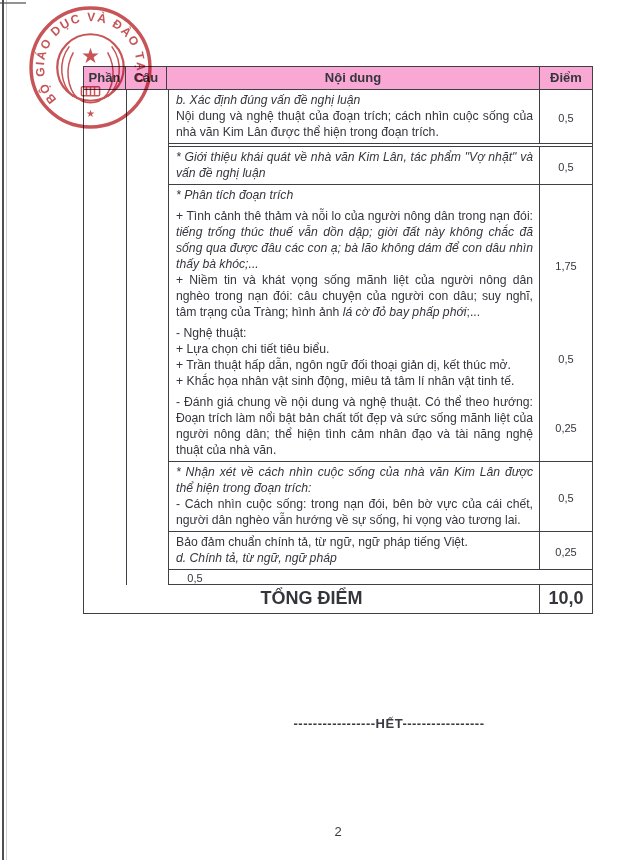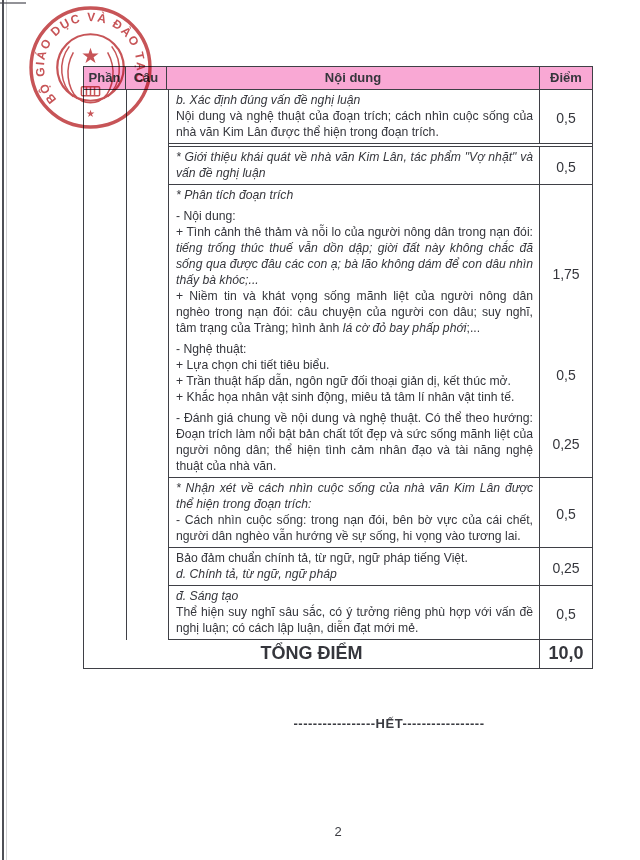--- a/index.html
+++ b/index.html
@@ -28,21 +28,21 @@
 
   .tbody{display:flex;align-items:stretch;}
   .col-phan{width:42px;border-right:1px solid #3f4046;}
   .col-cau{width:41px;border-right:1px solid #3f4046;}
   .rows{flex:1;display:flex;flex-direction:column;min-width:0;}
   .row{border-bottom:1px solid #3f4046;display:flex;flex-direction:column;}
   .group{display:flex;align-items:center;}
   .content-cell{flex:1;min-width:0;border-right:1px solid #3f4046;
     padding:2px 6px 3px 7px;font-size:12.2px;line-height:16px;text-align:justify;}
   .score-cell{width:52px;box-sizing:border-box;text-align:center;
-    font-size:14px;padding-top:2px;}
+    font-size:11px;padding-top:2px;}
   .para{margin:0;}
   .it{font-style:italic;}
 
   .trow-total{display:flex;font-weight:bold;font-size:18px;}
   .total-label{flex:1;text-align:center;padding:3px 0 4px;border-right:1px solid #3f4046;}
   .total-score{width:52px;box-sizing:border-box;text-align:center;padding:3px 0 4px;}
 
   .footer-het{
     position:absolute;left:83px;top:716px;width:612px;text-align:center;
     font-size:13px;font-weight:bold;letter-spacing:.5px;color:#3a3b41;
@@ -105,21 +105,20 @@
         </div>
         <div class="row">
           <div class="group">
             <div class="content-cell">
               <div class="para"><span class="it">* Phân tích đoạn trích</span></div>
             </div>
             <div class="score-cell"></div>
           </div>
           <div class="group">
             <div class="content-cell">
-              <div class="para"><span>- Nội dung:</span></div>
               <div class="para"><span>+ Tình cảnh thê thảm và nỗi lo của người nông dân trong nạn đói: </span><span class="it">tiếng trống thúc thuế vẫn dồn dập; giời đất này không chắc đã sống qua được đâu các con ạ; bà lão không dám để con dâu nhìn thấy bà khóc;...</span></div>
               <div class="para"><span>+ Niềm tin và khát vọng sống mãnh liệt của người nông dân nghèo trong nạn đói: câu chuyện của người con dâu; suy nghĩ, tâm trạng của Tràng; hình ảnh </span><span class="it">lá cờ đỏ bay phấp phới</span><span>;...</span></div>
             </div>
             <div class="score-cell">1,75</div>
           </div>
           <div class="group">
             <div class="content-cell">
               <div class="para"><span>- Nghệ thuật:</span></div>
               <div class="para"><span>+ Lựa chọn chi tiết tiêu biểu.</span></div>
               <div class="para"><span>+ Trần thuật hấp dẫn, ngôn ngữ đối thoại giản dị, kết thúc mở.</span></div>
@@ -147,24 +146,20 @@
           <div class="group">
             <div class="content-cell">
               <div class="para"><span>Bảo đảm chuẩn chính tả, từ ngữ, ngữ pháp tiếng Việt.</span></div>
               <div class="para"><span class="it">d. Chính tả, từ ngữ, ngữ pháp</span></div>
             </div>
             <div class="score-cell">0,25</div>
           </div>
         </div>
         <div class="row">
           <div class="group">
-            <div class="content-cell">
-              <div class="para"><span class="it">đ. Sáng tạo</span></div>
-              <div class="para"><span>Thể hiện suy nghĩ sâu sắc, có ý tưởng riêng phù hợp với vấn đề nghị luận; có cách lập luận, diễn đạt mới mẻ.</span></div>
-            </div>
             <div class="score-cell">0,5</div>
           </div>
         </div>
       </div>
   </div>
   <div class="trow-total">
     <div class="total-label">TỔNG ĐIỂM</div>
     <div class="total-score">10,0</div>
   </div>
 </div>

